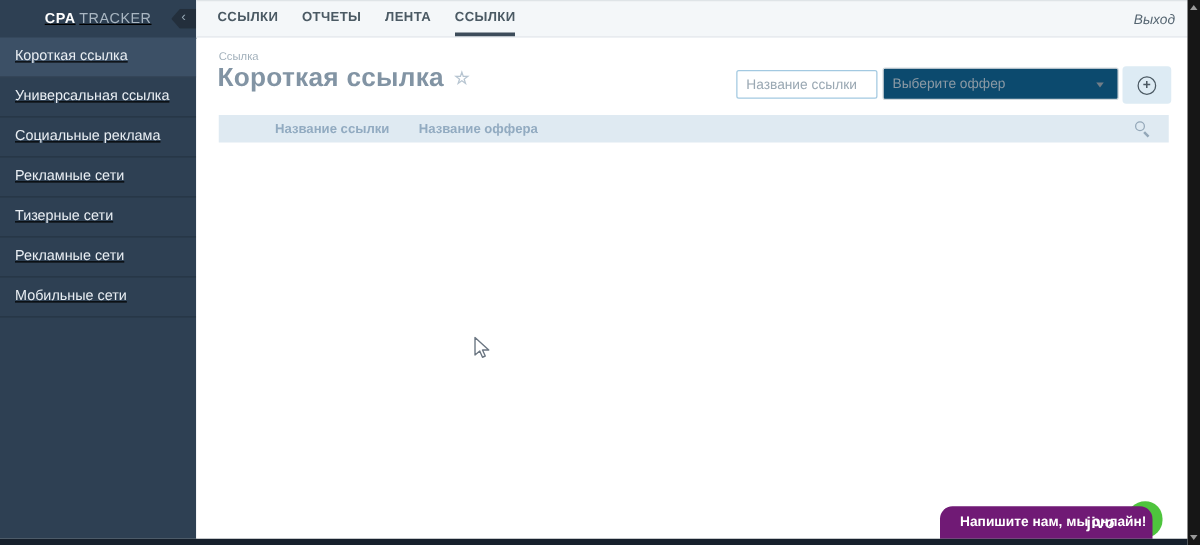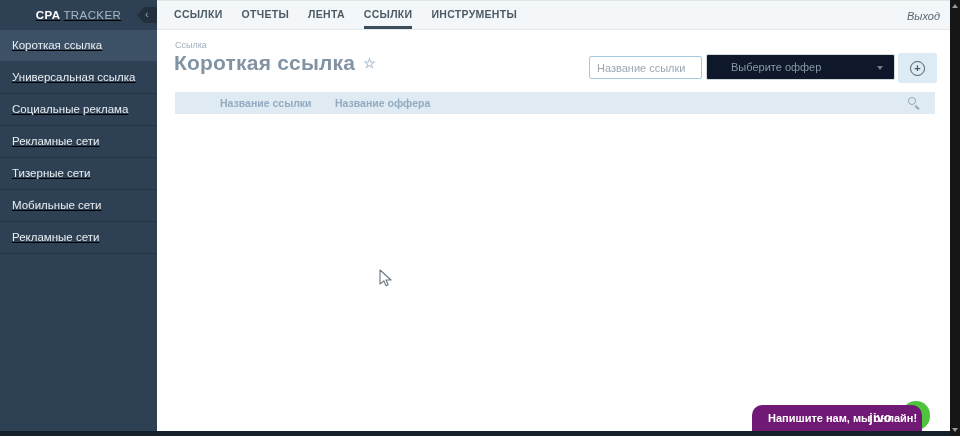--- a/index.html
+++ b/index.html
@@ -57,22 +57,22 @@
   }
   .fav-star{ font-size:14px; color:#b7c5d1; margin-left:8px; vertical-align:2px; cursor:pointer; }
   .link-name-input{
     position:absolute; left:432px; top:25px; width:113px; height:23px;
     border:1px solid #a3c9e1; border-radius:2px; padding:0 7px; font-size:11px;
     color:#3c4a55; outline:none; font-family:"Liberation Sans",sans-serif;
   }
   .link-name-input::placeholder{ color:#9aa8b3; opacity:1; }
   .offer-select{
     position:absolute; left:549px; top:23px; width:189px; height:26px;
-    border:1px solid #d3d9dd; border-radius:2px; background:#0f172a;
-    font-size:11px; color:#8b99a4; line-height:24px; padding-left:24px; cursor:pointer;
+    border:1px solid #d3d9dd; border-radius:2px; background:#0c4a6e;
+    font-size:11px; color:#8b99a4; line-height:24px; padding-left:7px; cursor:pointer;
   }
   .offer-caret{
     position:absolute; right:11px; top:11px; width:0; height:0;
     border-left:3.5px solid transparent; border-right:3.5px solid transparent;
     border-top:4px solid #717d87;
   }
   .add-btn{
     position:absolute; left:741px; top:22px; width:39px; height:30px;
     background:#ddebf4; border:none; border-radius:3px; cursor:pointer;
     display:flex; align-items:center; justify-content:center;
@@ -145,31 +145,30 @@
   <div class="sidebar">
     <div class="sidebar-header">
       <span class="brand-bold">CPA</span><span class="brand-rest">TRACKER</span>
       <span class="collapse-btn">‹</span>
     </div>
     <div class="side-item active">Короткая ссылка</div>
     <div class="side-item">Универсальная ссылка</div>
     <div class="side-item">Социальные реклама</div>
     <div class="side-item">Рекламные сети</div>
     <div class="side-item">Тизерные сети</div>
+    <div class="side-item">Рекламные сети</div>
     <div class="side-item">Мобильные сети</div>
-    <div class="side-item">Рекламные сети</div>
   </div>
 
   <div class="topnav">
     <div class="tabs">
       <div class="tab">ССЫЛКИ</div>
       <div class="tab">ОТЧЕТЫ</div>
       <div class="tab">ЛЕНТА</div>
       <div class="tab active">ССЫЛКИ</div>
-      <div class="tab">ИНСТРУМЕНТЫ</div>
     </div>
     <div class="logout">Выход</div>
   </div>
 
   <div class="content">
     <div class="breadcrumb">Ссылка</div>
     <h1 class="page-title"><span>Короткая ссылка</span><span class="fav-star">☆</span></h1>
 
     <input class="link-name-input" type="text" placeholder="Название ссылки" style="">
 

